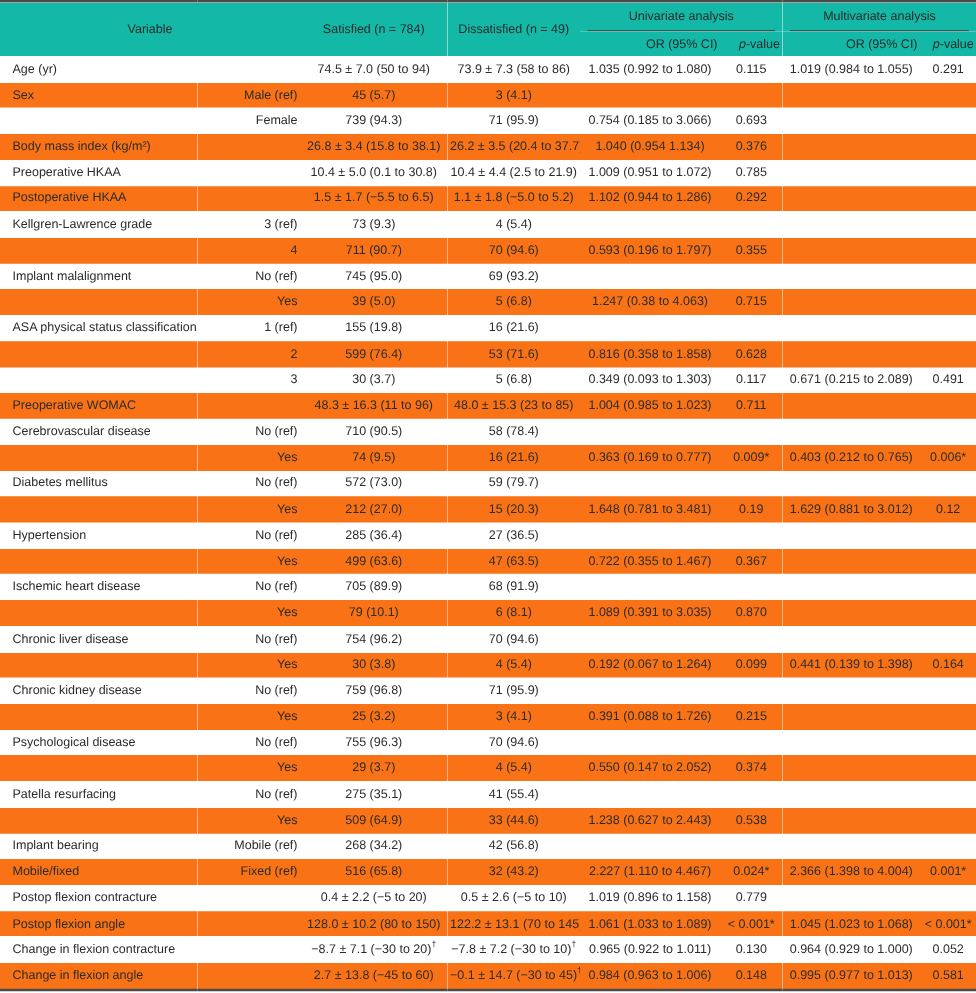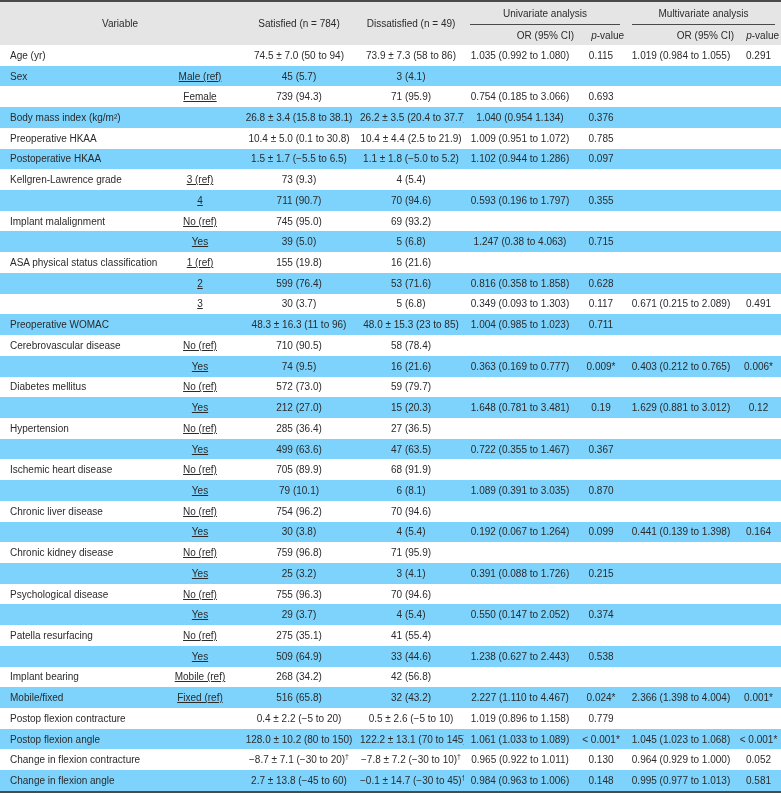--- a/index.html
+++ b/index.html
@@ -11,21 +11,21 @@
   table.stat-table {
     width: 781px;
     border-collapse: collapse;
     table-layout: fixed;
     border-top: 2px solid #4a4a4a;
     border-bottom: 2px solid #4a4a4a;
     font-size: 10px;
     color: #2b2b2b;
   }
   thead th {
-    background: #e5e5e5;
+    background: #14b8a6;
     font-weight: normal;
     text-align: center;
     vertical-align: middle;
     padding: 0 2px;
     white-space: nowrap;
     overflow: hidden;
   }
   thead tr.group-row th { height: 23px; }
   thead tr.sub-row th { height: 20px; text-align: right; }
   th.group-head { padding: 0; vertical-align: bottom; }
@@ -37,23 +37,23 @@
   }
   .pvalue-head::first-letter, .pvalue-inner::first-letter { font-style: italic; }
   tbody td {
     height: 20.72px;
     padding: 0 2px;
     white-space: nowrap;
     overflow: hidden;
     vertical-align: middle;
     text-align: center;
   }
-  tbody tr.shaded { background: #7dd3fc; }
+  tbody tr.shaded { background: #f97316; }
   td.col-variable { text-align: left; padding-left: 10px; }
-  td.col-category { text-align: center; padding-left: 4px; text-decoration: underline; }
+  td.col-category { text-align: right; padding-left: 4px; }
   sup { font-size: 7px; line-height: 0; }
 </style>
 </head>
 <body>
 
 <table class="stat-table">
   <colgroup>
     <col style="width:158px">
       <col style="width:82px">
       <col style="width:118px">
@@ -132,21 +132,21 @@
     <td>0.785</td>
     <td></td>
     <td></td>
   </tr>
       <tr class="shaded">
     <td class="col-variable">Postoperative HKAA</td>
     <td class="col-category"></td>
     <td>1.5 ± 1.7 (−5.5 to 6.5)</td>
     <td>1.1 ± 1.8 (−5.0 to 5.2)</td>
     <td>1.102 (0.944 to 1.286)</td>
-    <td>0.097</td>
+    <td>0.292</td>
     <td></td>
     <td></td>
   </tr>
       <tr>
     <td class="col-variable">Kellgren-Lawrence grade</td>
     <td class="col-category">3 (ref)</td>
     <td>73 (9.3)</td>
     <td>4 (5.4)</td>
     <td></td>
     <td></td>

